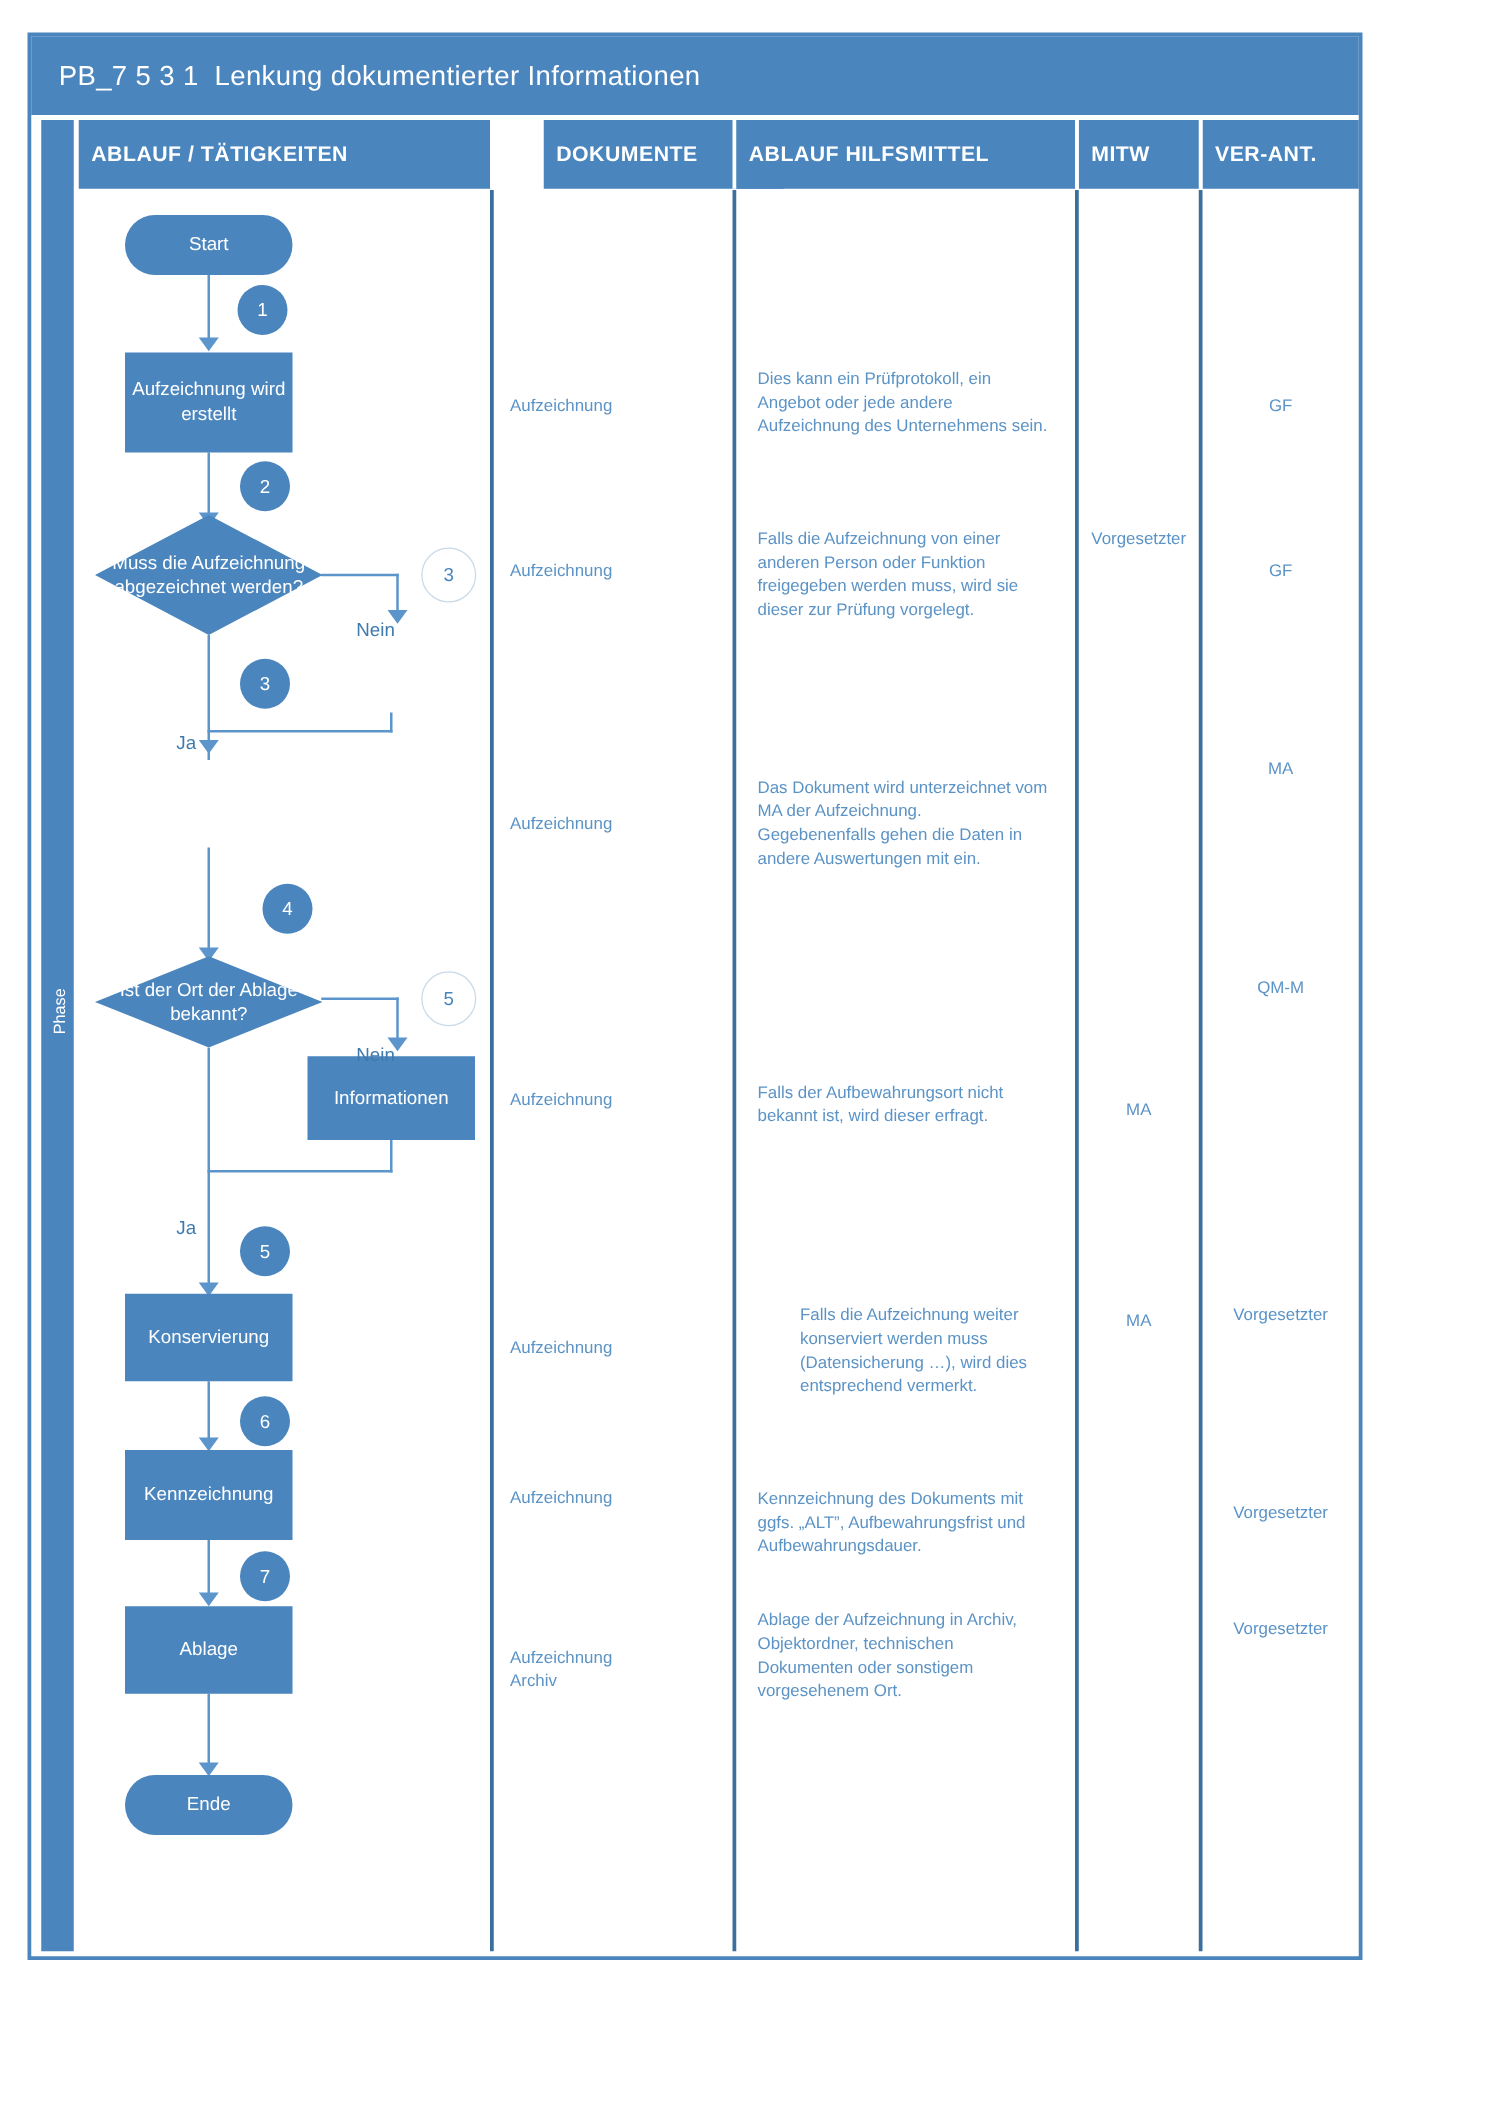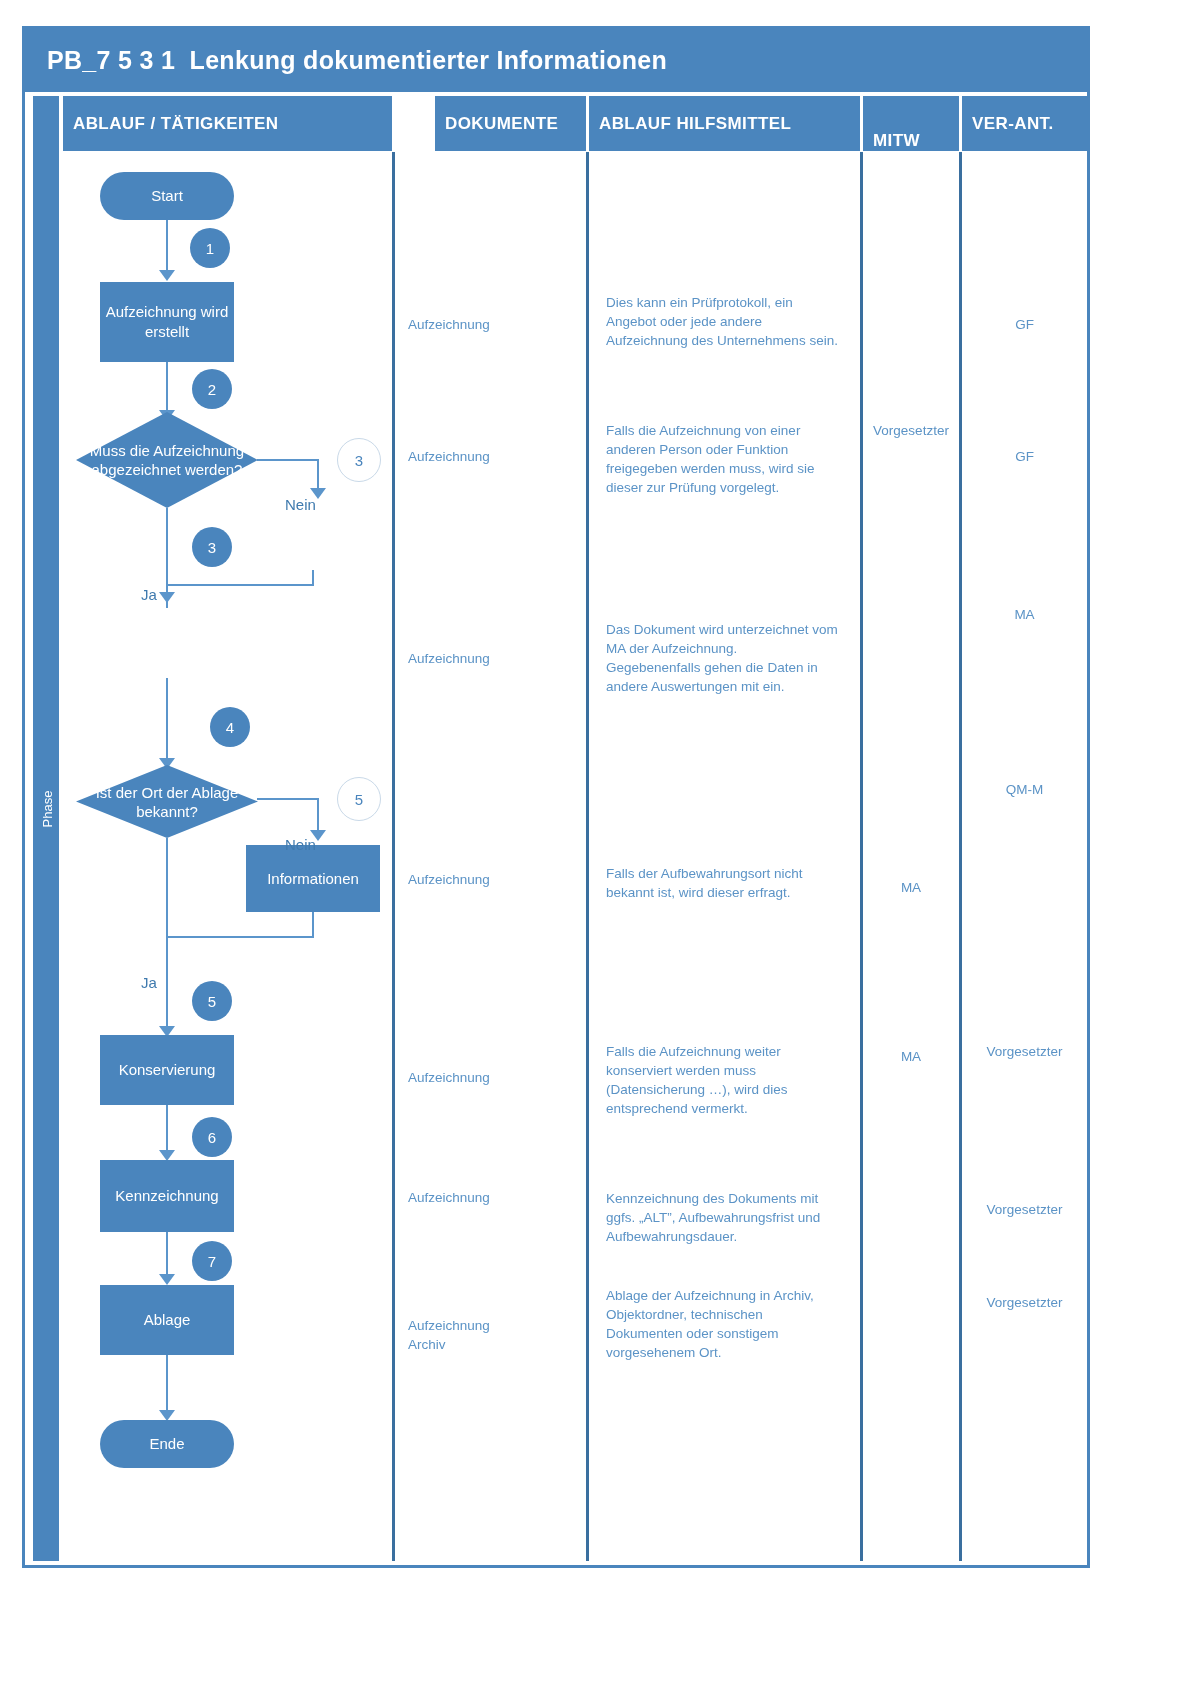--- a/index.html
+++ b/index.html
@@ -16,21 +16,21 @@
     position:absolute;left:22px;top:26px;width:1068px;height:1542px;
     border:3px solid #4a85bd;background:#ffffff;box-sizing:border-box;
   }
   
   #title-bar{
     position:absolute;left:25px;top:29px;width:1062px;height:63px;
     background:#4a85bd;color:#ffffff;
     display:flex;align-items:center;
   }
   #title-text{
-    font-size:25px;font-weight:bold;letter-spacing:.3px;
+    font-size:22px;font-weight:normal;letter-spacing:.3px;
     padding-left:22px;white-space:pre;
   }
   
   #phase-strip{
     position:absolute;left:33px;top:96px;width:26px;height:1465px;
     background:#4a85bd;
   }
   #phase-label{
     position:absolute;left:-30px;top:700px;width:90px;height:26px;
     color:#ffffff;font-size:13px;line-height:26px;text-align:center;
@@ -40,21 +40,21 @@
   
   .hdr{
     position:absolute;top:96px;height:55px;background:#4a85bd;color:#fff;
     font-size:17px;font-weight:bold;letter-spacing:.4px;
     display:flex;align-items:center;box-sizing:border-box;
   }
   .hdr span{white-space:nowrap;}
   #hdr-ablauf   {left:63px; width:330px; padding-left:10px;}
   #hdr-dokumente{left:395px;width:192px; padding-left:10px;margin-left:40px;}
   #hdr-hilfs    {left:589px;width:272px; padding-left:10px;}
-  #hdr-mitw     {left:863px;width:97px;  padding-left:10px;align-items:flex-end;}
+  #hdr-mitw     {left:863px;width:97px;  padding-left:10px;}
   #hdr-verant   {left:962px;width:125px; padding-left:10px;}
   
   .vsep{
     position:absolute;top:152px;width:3px;height:1409px;background:#3a6f9f;
   }
   #vsep-1{left:392px;}
   #vsep-2{left:586px;}
   #vsep-3{left:860px;}
   #vsep-4{left:959px;}
   
@@ -292,21 +292,21 @@
   <div class="coltext help-cell" style="top:620px;">Das Dokument wird unterzeichnet vom
 MA der Aufzeichnung.
 Gegebenenfalls gehen die Daten in
 andere Auswertungen mit ein.</div>
   <div class="coltext help-cell" style="top:421px;">Falls die Aufzeichnung von einer
 anderen Person oder Funktion
 freigegeben werden muss, wird sie
 dieser zur Prüfung vorgelegt.</div>
   <div class="coltext help-cell" style="top:864px;">Falls der Aufbewahrungsort nicht
 bekannt ist, wird dieser erfragt.</div>
-  <div class="coltext help-cell" style="top:1042px;">Falls die Aufzeichnung weiter
+  <div class="coltext help-cell" style="top:1042px;margin-left:34px;">Falls die Aufzeichnung weiter
 konserviert werden muss
 (Datensicherung …), wird dies
 entsprechend vermerkt.</div>
   <div class="coltext help-cell" style="top:1189px;">Kennzeichnung des Dokuments mit
 ggfs. „ALT”, Aufbewahrungsfrist und
 Aufbewahrungsdauer.</div>
   <div class="coltext help-cell" style="top:1286px;">Ablage der Aufzeichnung in Archiv,
 Objektordner, technischen
 Dokumenten oder sonstigem
 vorgesehenem Ort.</div>

